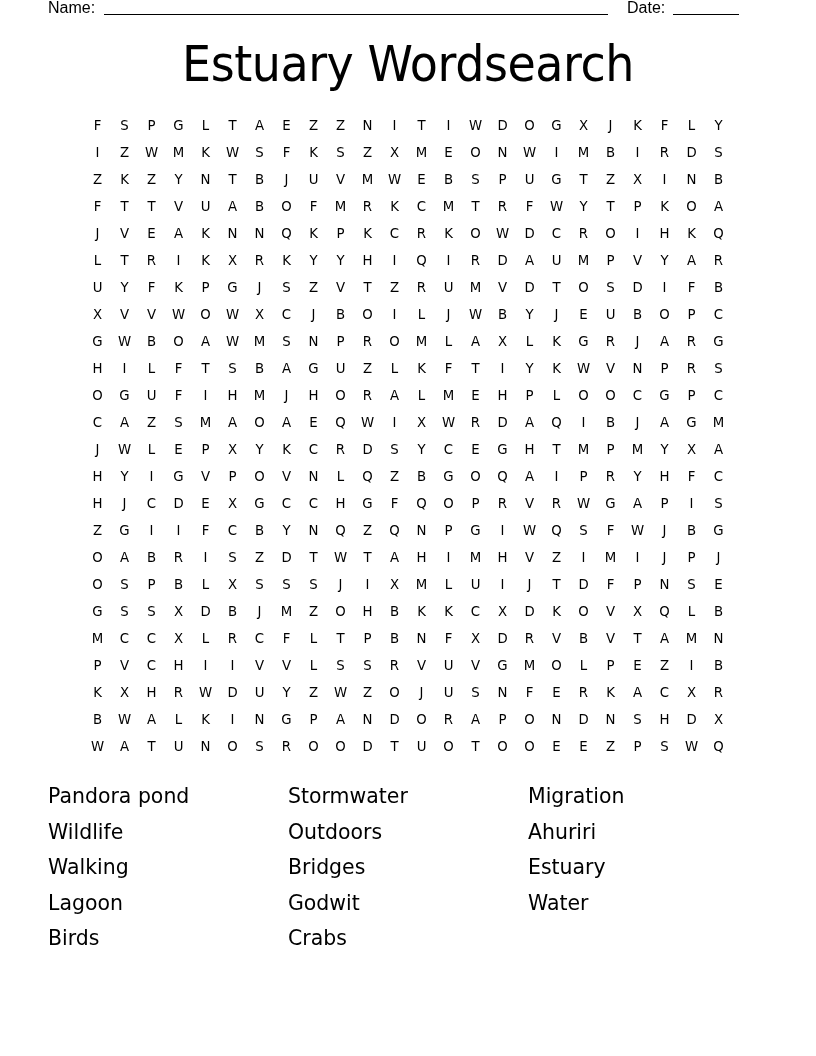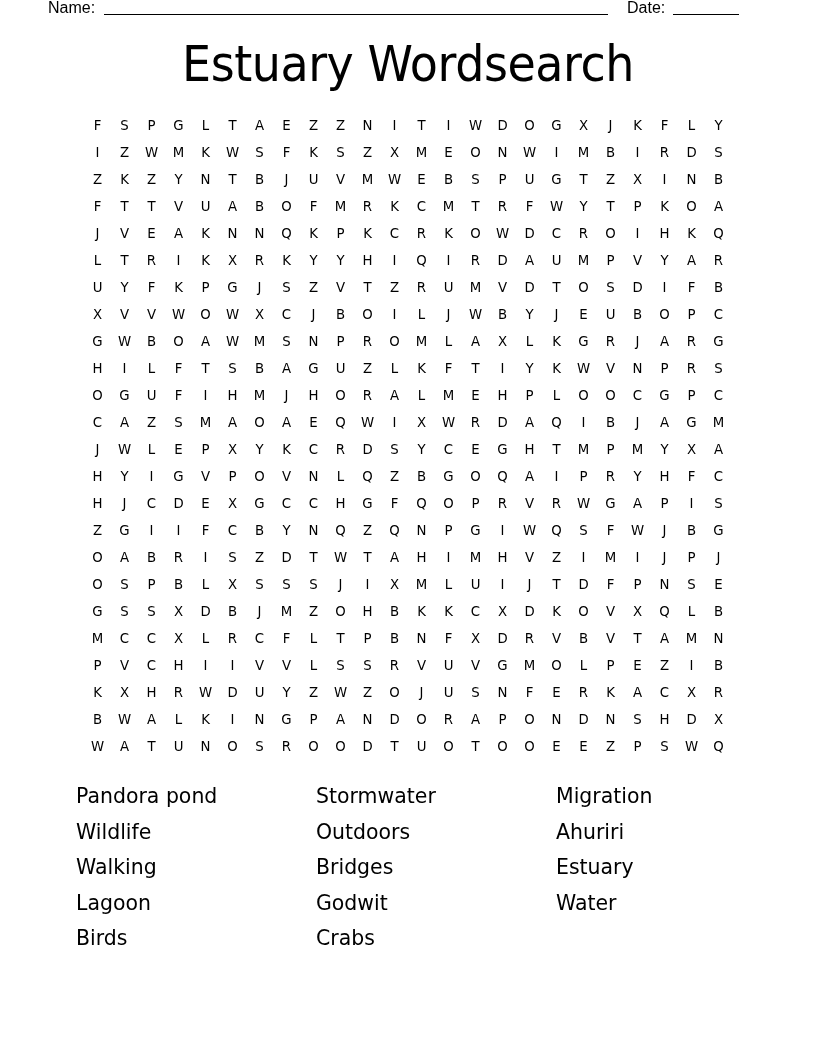--- a/index.html
+++ b/index.html
@@ -22,21 +22,21 @@
     position: absolute; top: 112px; left: 84px;
     display: grid; grid-template-columns: repeat(24, 27px); grid-auto-rows: 27px;
   }
   .cell {
     font-family: "DejaVu Sans", sans-serif; font-size: 14px; text-align: center;
     line-height: 27px; transform: scaleX(0.95);
   }
   .words {
     position: absolute; top: 778px; left: 48px;
     display: grid; grid-template-columns: 240px 240px 240px; grid-auto-rows: 35.6px;
-    grid-auto-flow: column; grid-template-rows: repeat(5, 35.6px); margin-left: 28px;
+    grid-auto-flow: column; grid-template-rows: repeat(5, 35.6px);
   }
   .word {
     font-family: "DejaVu Sans", sans-serif; font-size: 22px; line-height: 35px;
     white-space: nowrap; transform-origin: left center; transform: scaleX(0.93);
   }
 </style>
 </head>
 <body>
 
 <div class="header-line">

